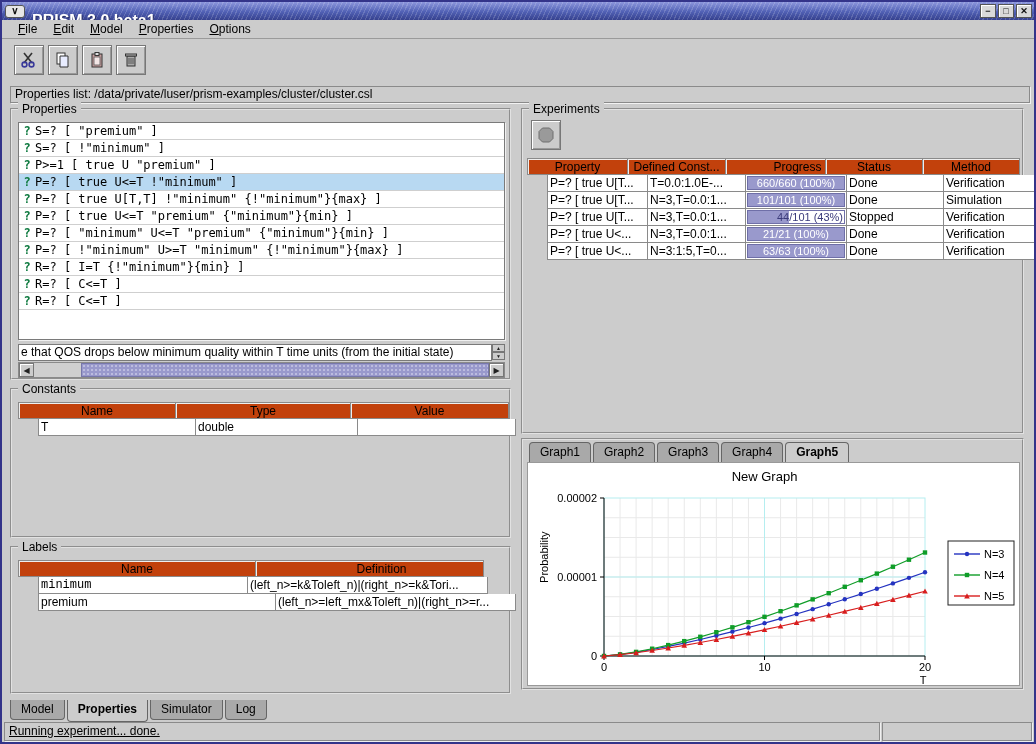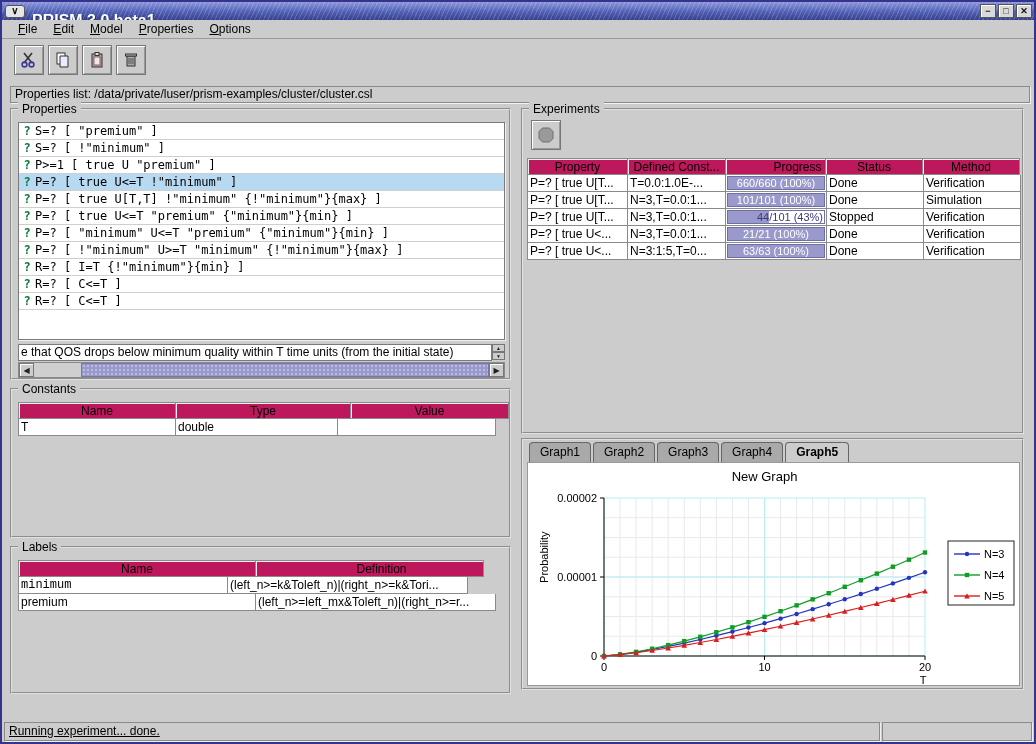--- a/index.html
+++ b/index.html
@@ -94,30 +94,30 @@
     box-shadow: inset 1px 1px 0 #fff; font-size:8px; line-height:13px; text-align:center; color:#222; }
   .sb-track { height:14px; background:#cfcfcf; }
   .sb-thumb { height:14px; background-color:#9999cc;
     background-image: radial-gradient(#bcbcdf 1px, rgba(0,0,0,0) 1px);
     background-size:4px 4px; border:1px solid #7777aa; }
 
   
   .gtable { position:absolute; font-size:12px; }
   .gt-row { display:flex; }
   .gt-th {
-    background:#be185d; border:1px solid #8a8a8a; border-left:none;
+    background:#c2410c; border:1px solid #8a8a8a; border-left:none;
     box-shadow: inset 1px 1px 0 #eee;
     text-align:center; height:17px; line-height:16px; font-size:12px;
   }
   .gt-th:first-child { border-left:1px solid #8a8a8a; }
   .gt-td {
     background:#fff; border:1px solid #8a8a8a; border-top:none; border-left:none;
     height:17px; line-height:16px; padding-left:2px; white-space:nowrap; overflow:hidden;
   }
-  .gt-td:first-child { border-left:1px solid #8a8a8a; }
+  .gt-td:first-child { border-left:1px solid #8a8a8a;margin-left:20px; }
 
   
   .stop-btn { position:absolute; left:8px; top:10px; width:30px; height:30px;
     background:#cccccc; border:1px solid #777;
     box-shadow: inset 1px 1px 0 #fff, inset -1px -1px 0 #999;
     display:flex; align-items:center; justify-content:center; }
   .exp-table { position:absolute; left:4px; top:48px; font-size:12px; }
   .exp-td.progress-cell { padding:0; position:relative; }
   .pbar { position:absolute; inset:1px; border:1px solid #6f6fa8; background:#fff; overflow:hidden; }
   .pbar-fill { position:absolute; left:0; top:0; bottom:0; background:#9999cc; }
@@ -499,19 +499,20 @@
           <line x1="426" y1="112" x2="452" y2="112" stroke="#0f9d28" stroke-width="1.4"></line>
           <rect x="436.8" y="109.8" width="4.4" height="4.4" fill="#0f9d28"></rect>
           <text x="456" y="116" font-size="11" text-anchor="start" fill="#000">N=4</text>
           <line x1="426" y1="133" x2="452" y2="133" stroke="#d81e1e" stroke-width="1.4"></line>
           <polygon points="439,130.2 436.2,135.4 441.8,135.4" fill="#d81e1e"></polygon>
           <text x="456" y="137" font-size="11" text-anchor="start" fill="#000">N=5</text>
         </svg>
     </div>
   </div>
 
+  <div class="tabs-bottom" id="bottom-tabs"><span class="tab">Model</span><span class="tab selected">Properties</span><span class="tab">Simulator</span><span class="tab">Log</span></div>
 
   <div class="statusbar">
     <div class="status-cell" style="width:876px">Running experiment... done.</div>
     <div class="status-cell" style="flex:1"></div>
   </div>
 
 </div>
 
 </body></html>

